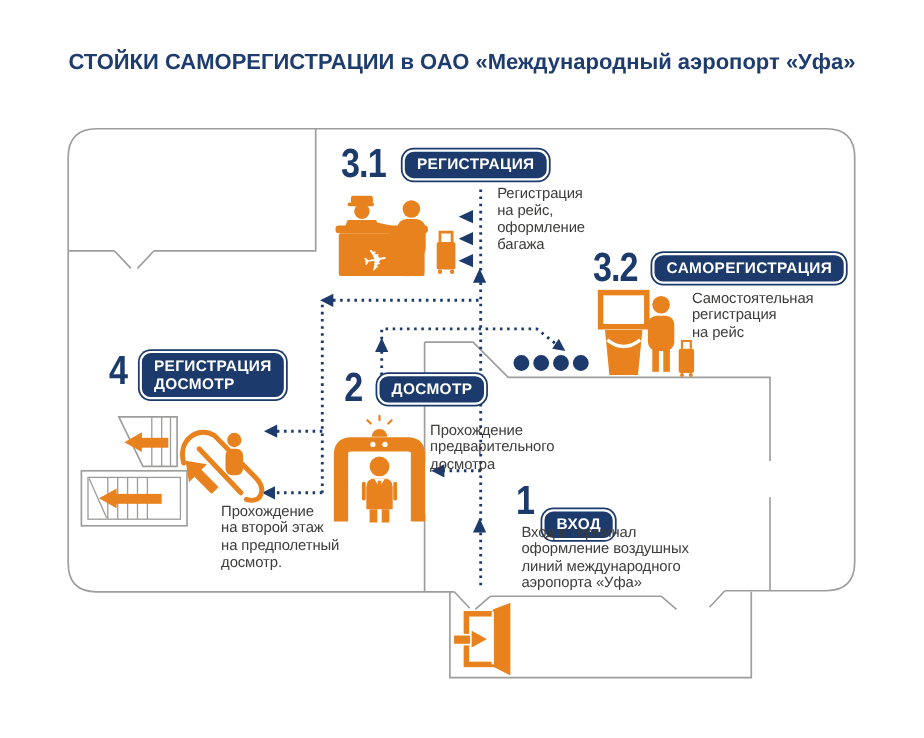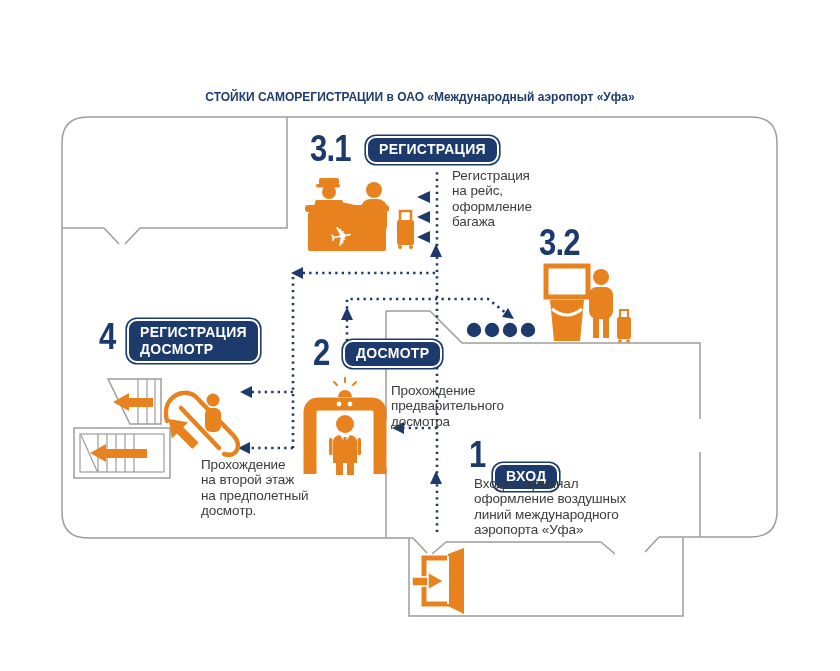--- a/index.html
+++ b/index.html
@@ -2,21 +2,21 @@
 <html><head>
 <meta charset="utf-8">
 <style>
   html,body{margin:0;padding:0;background:#fff;}
   .stage{
     position:relative;width:840px;height:671px;background:#fff;overflow:hidden;
     font-family:"Liberation Sans","DejaVu Sans",sans-serif;
   }
   .title{
     position:absolute;left:0;right:0;top:46px;text-align:center;
-    font-size:12px;font-weight:bold;color:#1E3C6E;letter-spacing:0;margin-top:44px;
+    font-size:20px;font-weight:bold;color:#1E3C6E;letter-spacing:0;
   }
   svg.plan{position:absolute;left:0;top:0;}
   .num{
     position:absolute;color:#1C3A6B;font-size:37px;font-weight:600;
     letter-spacing:-1px;transform:scaleX(.84);transform-origin:left top;line-height:1;
   }
   .badge{
     position:absolute;background:#1C3A6B;color:#fff;font-weight:bold;font-size:14px;
     letter-spacing:.3px;padding:3px 11px 4px;border:2px solid #fff;border-radius:10px;
     box-shadow:0 0 0 1.6px #1C3A6B;white-space:pre-line;line-height:1.18;
@@ -167,29 +167,33 @@
     </g>
   </svg>
 
   <div class="num num31">3.1</div>
   <div class="num num32">3.2</div>
   <div class="num num2">2</div>
   <div class="num num4">4</div>
   <div class="num num1">1</div>
 
   <div class="badge b31">РЕГИСТРАЦИЯ</div>
+  <div class="badge b32">САМОРЕГИСТРАЦИЯ</div>
   <div class="badge b2">ДОСМОТР</div>
   <div class="badge b4">РЕГИСТРАЦИЯ
 ДОСМОТР</div>
   <div class="badge b1">ВХОД</div>
 
   <div class="desc d31">Регистрация
 на рейс,
 оформление
 багажа</div>
+  <div class="desc d32">Самостоятельная
+регистрация
+на рейс</div>
   <div class="desc d2">Прохождение
 предварительного
 досмотра</div>
   <div class="desc d1">Вход в терминал
 оформление воздушных
 линий международного
 аэропорта «Уфа»</div>
   <div class="desc d4">Прохождение
 на второй этаж
 на предполетный

